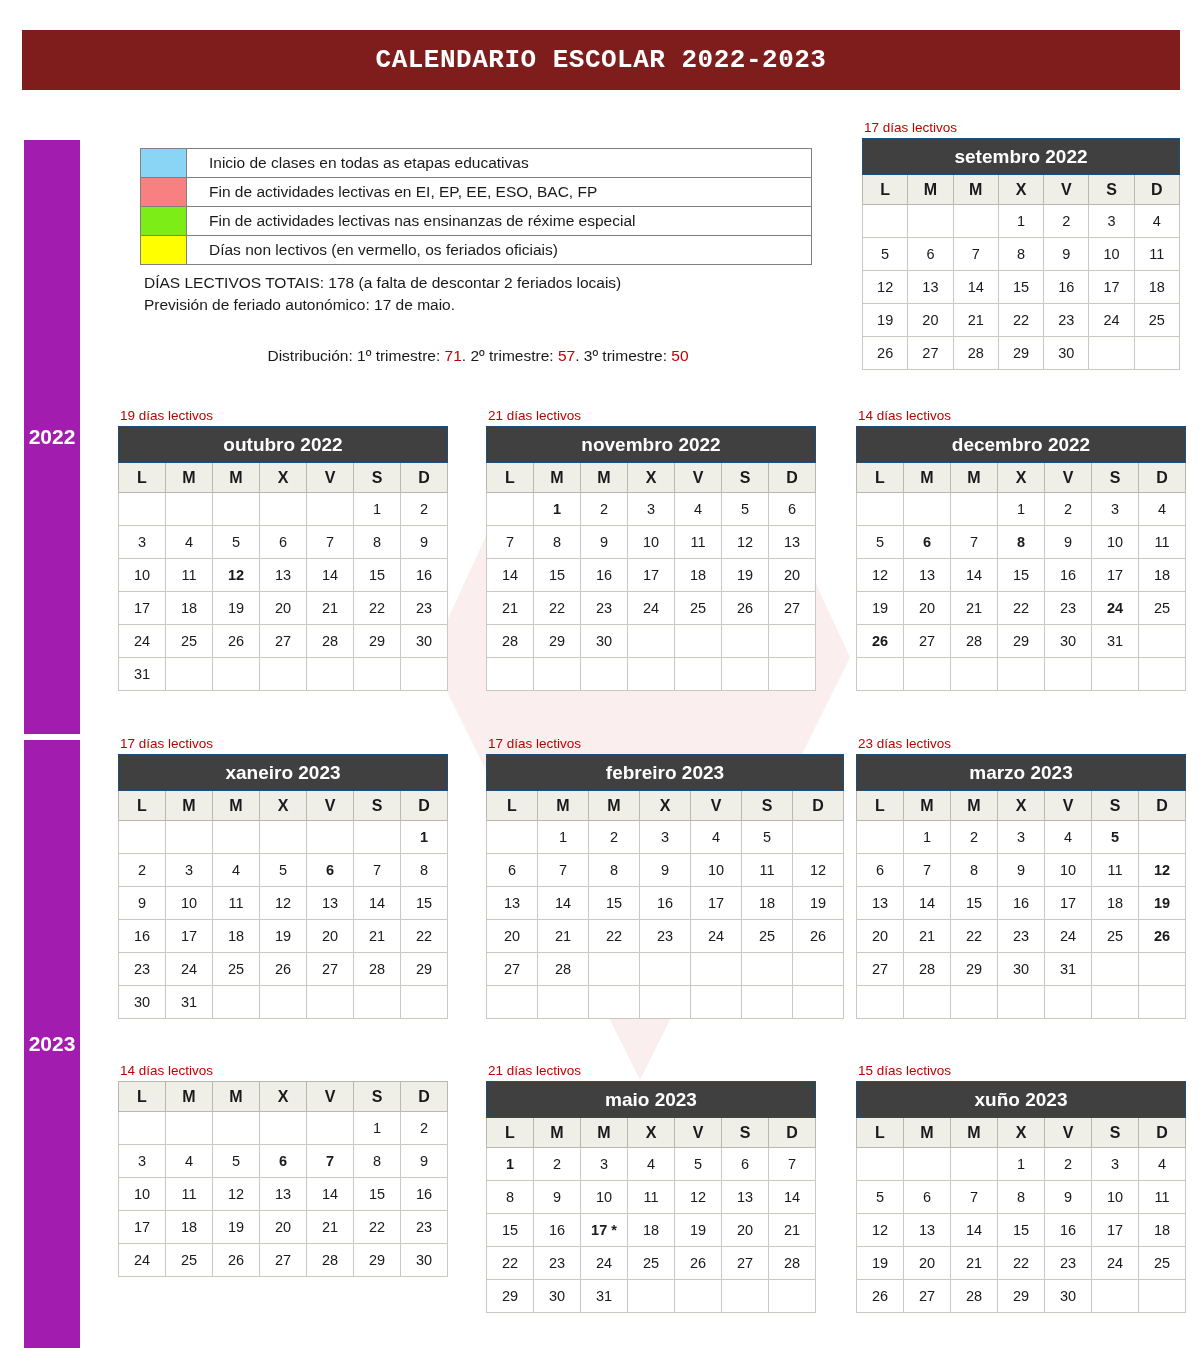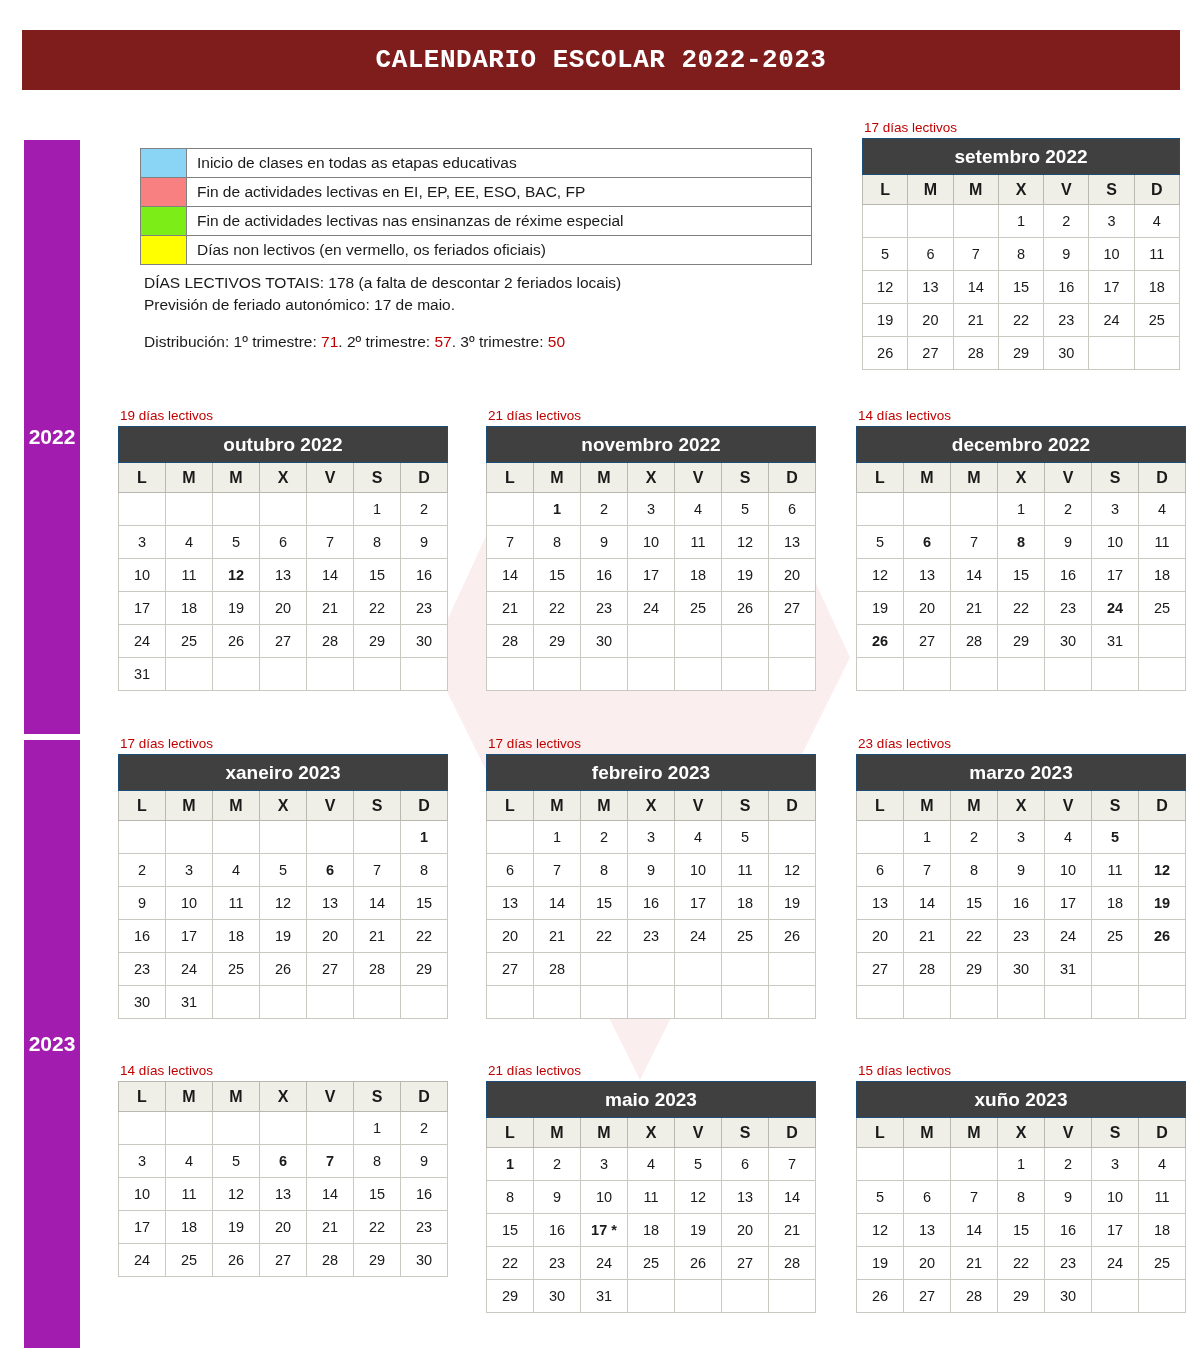--- a/index.html
+++ b/index.html
@@ -28,28 +28,28 @@
     display: flex; align-items: center; justify-content: center;
   }
   #year-2022 { left: 24px; top: 140px; height: 594px; }
   #year-2023 { left: 24px; top: 740px; height: 608px; }
 
   
   .legend { position: absolute; left: 140px; top: 148px; width: 672px; }
   .legend-table { border-collapse: collapse; width: 672px; }
   .legend-table td { border: 1px solid #808080; height: 29px; font-size: 15.5px; color: #1a1a1a; }
   .legend-swatch { width: 46px; }
-  .legend-label { padding-left: 10px; }
+  .legend-label { padding-left: 22px; }
   .sw-blue { background: #8ad4f5; }
   .sw-red { background: #f98080; }
   .sw-green { background: #7ced16; }
   .sw-yellow { background: #ffff00; }
 
   .legend-notes { margin-top: 7px; font-size: 15.5px; color: #1a1a1a; line-height: 1.45; padding-left: 4px; }
-  .legend-notes .dist { margin-top: 14px; }
+  .legend-notes .dist { margin-top: 28px; text-align: center; }
   .red-num { color: #c00000; }
 
   
   .month { position: absolute; }
   .lectivos { font-size: 13.5px; color: #c00000; margin-bottom: 3px; padding-left: 2px; }
   table.cal { border-collapse: collapse; table-layout: fixed; border: 1px solid #7f7f7f; }
   table.cal th.month-name {
     background: #404040; color: #ffffff; font-size: 19px; font-weight: bold;
     height: 36px; border: 1px solid #1d4e79;
   }
@@ -488,21 +488,21 @@
                 <td class="day pink"></td>
                 <td class="day pink"></td>
                 <td class="day pink"></td>
                 <td class="day pink"></td>
               </tr>
             </tbody>
           </table>
         </div>
         <div class="month" style="left: 486px; top: 736px; width: 330px;">
           <div class="lectivos">17 días lectivos</div>
-          <table class="cal" style="width: 330px;">
+          <table class="cal" style="width: 358px;">
             <thead>
               <tr>
                 <th class="month-name" colspan="7">febreiro 2023</th>
               </tr>
               <tr>
                 <td class="dow">L</td>
                 <td class="dow">M</td>
                 <td class="dow">M</td>
                 <td class="dow">X</td>
                 <td class="dow">V</td>

